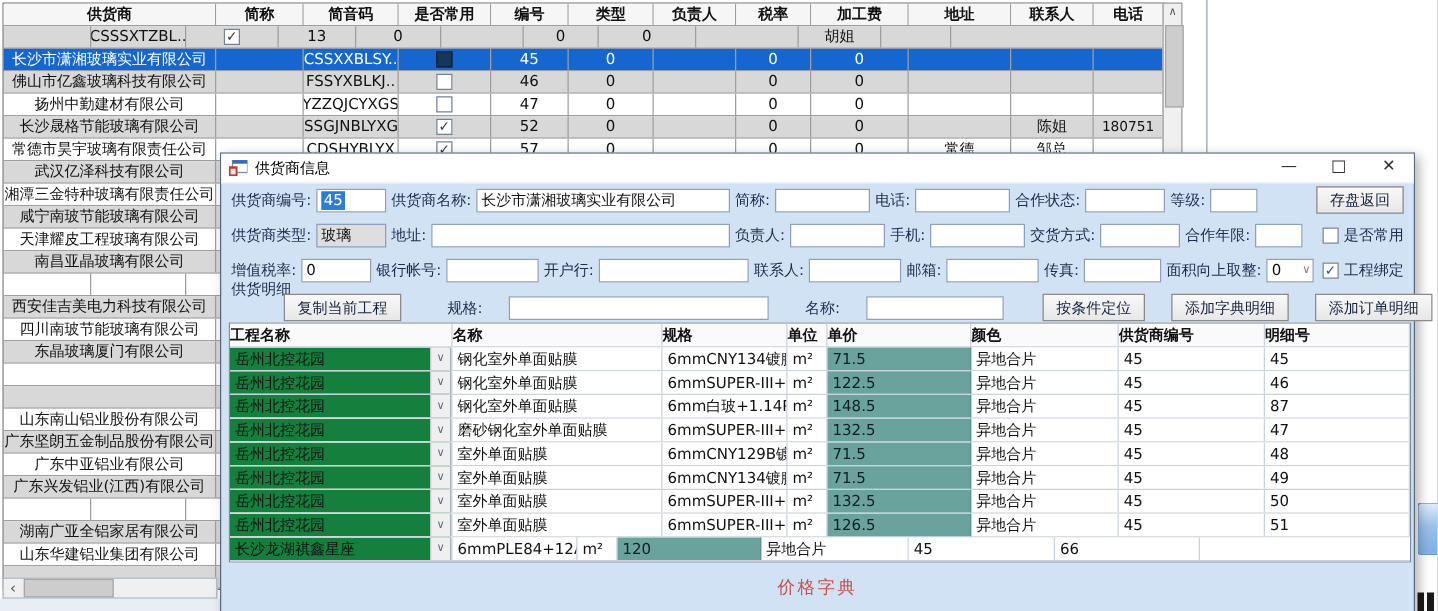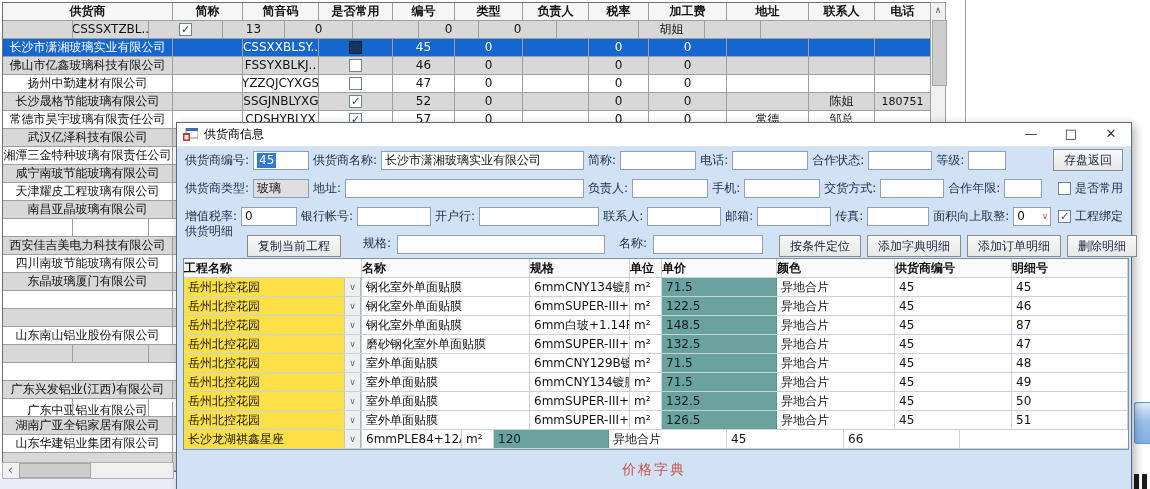--- a/index.html
+++ b/index.html
@@ -52,30 +52,30 @@
   .selhl{background:#2f7cd6;color:#fff;padding:0 2px;line-height:15px}
   .btn{height:22px;box-sizing:border-box;border:1px solid #8a8a8a;background:linear-gradient(#f9f9f9,#e7e7e7);
     padding:0 10px;font-family:inherit;font-size:12px;color:#16233f;flex:none;white-space:nowrap}
   .cbwrap{display:flex;align-items:center;gap:4px;flex:none}
   .mla{margin-left:auto}
   .combo-sel{width:38px;height:19px;box-sizing:border-box;border:1px solid #8ca0bd;background:#fff;display:flex;align-items:center;flex:none}
   .combo-sel b{font-weight:normal;padding-left:3px}
   .combo-sel i{margin-left:auto;font-style:normal;color:#b06060;font-size:9px;padding-right:2px}
 
   .sect{position:absolute;left:8px;top:100px;color:#1d2c4e}
-  .tbar{position:absolute;left:24px;right:8px;top:112px;height:22px;display:flex;gap:6px;align-items:flex-start}
+  .tbar{position:absolute;left:4px;right:8px;top:112px;height:22px;display:flex;gap:21px;align-items:center}
 
   .grid{position:absolute;left:6px;top:135px;width:944px;box-sizing:content-box;border:1px solid #8091a5;background:#fff}
   .grow{display:flex;height:19px;line-height:18px;box-sizing:border-box;border-bottom:1px solid #c9d2dc;background:#fff}
   .grow.ghead{font-weight:bold;background:#fafafa}
   .gcell{flex:none;box-sizing:border-box;border-right:1px solid #c9d2dc;overflow:hidden;white-space:nowrap;padding:0 4px;height:100%}
   .ghead .gcell{padding:0}
   .gcell.price{background:#6aa39e;border-right-color:#5d938f;color:#102020}
   .gcell.c0{padding:0}
-  .combo{display:flex;width:100%;height:100%;background:#fde047;border-right:1px solid #aab4c0;box-sizing:border-box;align-items:center}
+  .combo{display:flex;width:100%;height:100%;background:#15803d;border-right:1px solid #aab4c0;box-sizing:border-box;align-items:center}
   .combo b{font-weight:normal;padding-left:4px;overflow:hidden;white-space:nowrap}
   .combo i{margin-left:auto;font-style:normal;color:#5a6b80;font-size:9px;width:15px;text-align:center;
     border-left:1px solid #c6c6c6;background:#efefef;height:100%;line-height:18px;flex:none}
 
   .pfoot{position:absolute;left:0;right:0;top:338px;text-align:center;color:#c9504b;font-size:14px;letter-spacing:2px}
 </style>
 </head>
 <body>
 
 <div class="screen">
@@ -352,34 +352,35 @@
           <div class="tcell" style="width: 62px;"></div>
           <div class="tcell" style="width: 68px;"></div>
           <div class="tcell" style="width: 66px;"></div>
           <div class="tcell" style="width: 60px;"></div>
           <div class="tcell" style="width: 78px;"></div>
           <div class="tcell" style="width: 82px;"></div>
           <div class="tcell" style="width: 66px;"></div>
           <div class="tcell" style="width: 56px; font-size: 11px;"></div>
         </div>
         <div class="trow odd">
-          <div class="tcell" style="width: 70px;"></div>
-          <div class="tcell" style="width: 76px;"></div>
-          <div class="tcell" style="width: 74px;"></div>
-          <div class="tcell" style="width: 62px;"></div>
-          <div class="tcell" style="width: 68px;"></div>
-          <div class="tcell" style="width: 66px;"></div>
-          <div class="tcell" style="width: 60px;"></div>
-          <div class="tcell" style="width: 78px;"></div>
-          <div class="tcell" style="width: 82px;"></div>
-          <div class="tcell" style="width: 66px;"></div>
-          <div class="tcell" style="width: 56px; font-size: 11px;"></div>
-        </div>
-        <div class="trow">
-          <div class="tcell" style="width: 170px; margin-top: 39px;">广东中亚铝业有限公司</div>
+          <div class="tcell" style="width: 170px;">广东坚朗五金制品股份有限公司</div>
+          <div class="tcell" style="width: 70px;"></div>
+          <div class="tcell" style="width: 76px;"></div>
+          <div class="tcell" style="width: 74px;"></div>
+          <div class="tcell" style="width: 62px;"></div>
+          <div class="tcell" style="width: 68px;"></div>
+          <div class="tcell" style="width: 66px;"></div>
+          <div class="tcell" style="width: 60px;"></div>
+          <div class="tcell" style="width: 78px;"></div>
+          <div class="tcell" style="width: 82px;"></div>
+          <div class="tcell" style="width: 66px;"></div>
+          <div class="tcell" style="width: 56px; font-size: 11px;"></div>
+        </div>
+        <div class="trow">
+          <div class="tcell" style="width: 170px;">广东中亚铝业有限公司</div>
           <div class="tcell" style="width: 70px;"></div>
           <div class="tcell" style="width: 76px;"></div>
           <div class="tcell" style="width: 74px;"></div>
           <div class="tcell" style="width: 62px;"></div>
           <div class="tcell" style="width: 68px;"></div>
           <div class="tcell" style="width: 66px;"></div>
           <div class="tcell" style="width: 60px;"></div>
           <div class="tcell" style="width: 78px;"></div>
           <div class="tcell" style="width: 82px;"></div>
           <div class="tcell" style="width: 66px;"></div>

